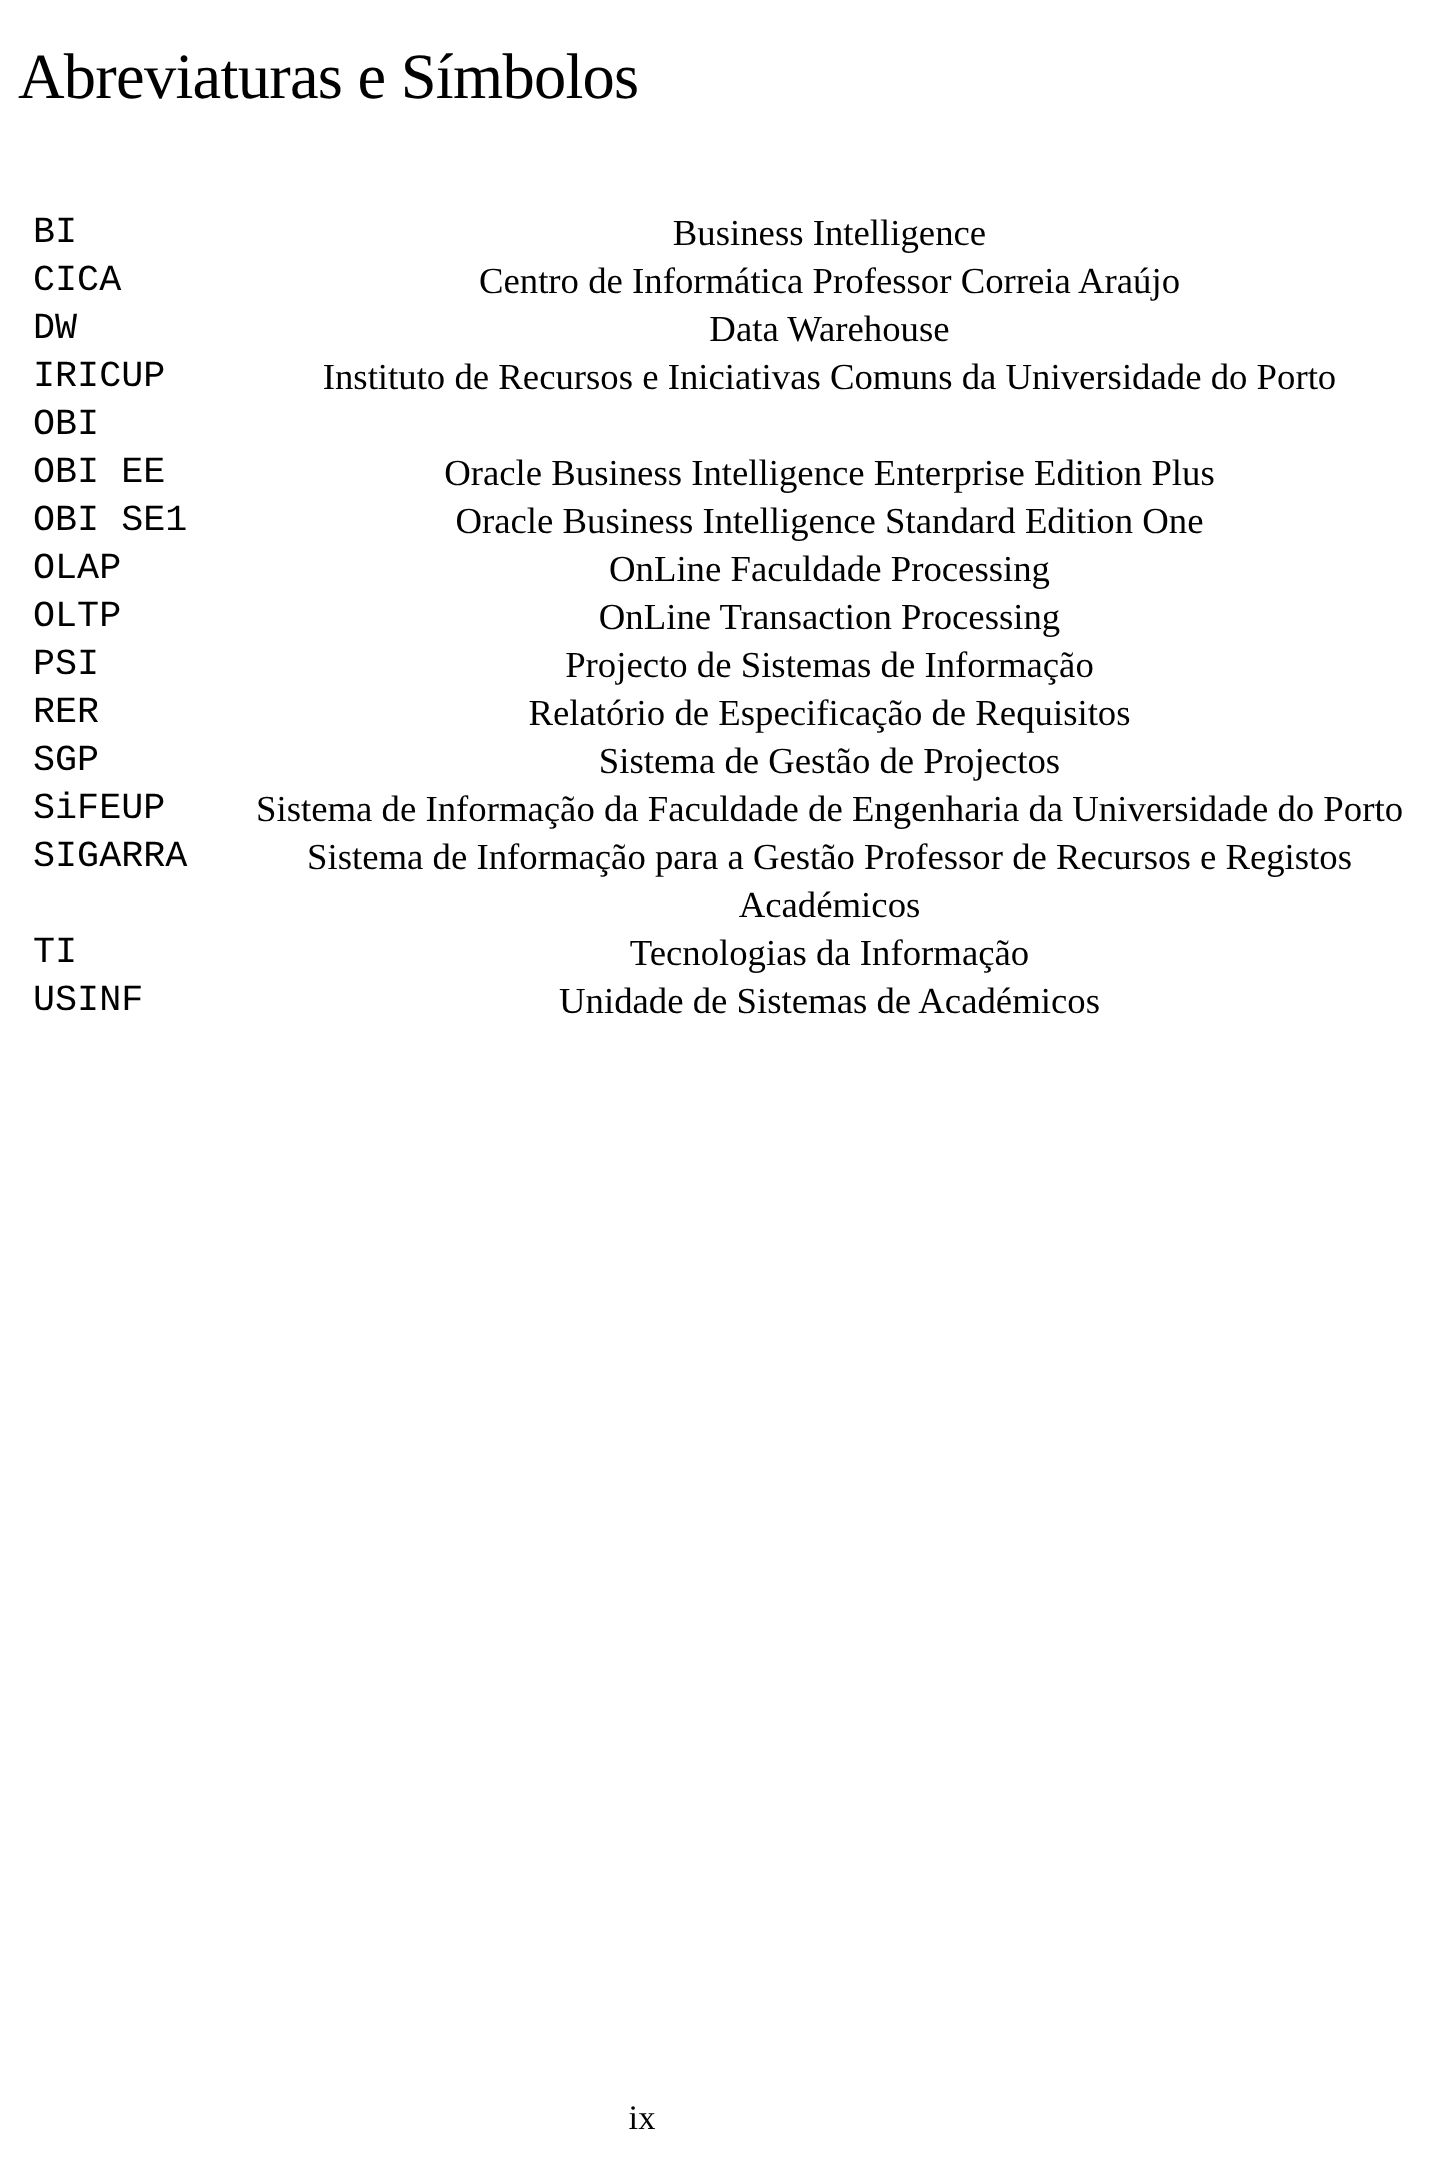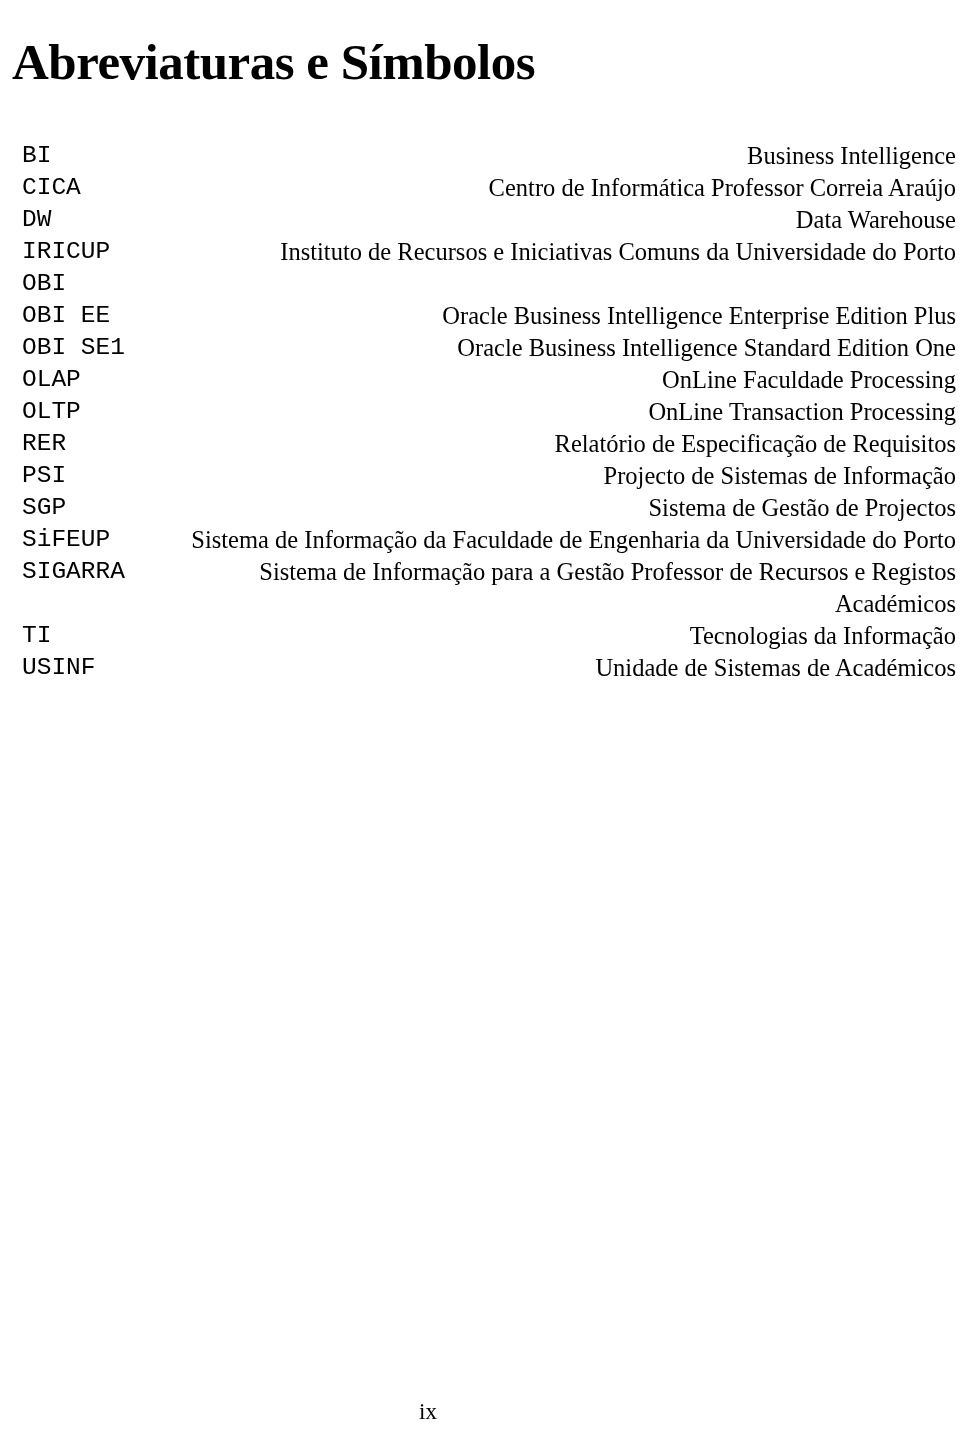--- a/index.html
+++ b/index.html
@@ -21,22 +21,22 @@
     width: 960px;
     height: 1438px;
     box-sizing: border-box;
   }
 
   
   .page-title {
     position: absolute;
     left: 12px;
     top: -2px;
-    font-size: 51px;
-    font-weight: bold;
+    font-size: 43px;
+    font-weight: normal;
     letter-spacing: -0.5px;
     line-height: 1.18;
     white-space: nowrap;
     font-family: "Liberation Serif", "DejaVu Serif", serif;
   }
 
   
   .abbrev-list {
     position: absolute;
     left: 0;
@@ -60,21 +60,21 @@
     font-size: 24.5px;
     line-height: 32px;
     font-family: Liberation Mono, monospace;
   }
 
   .abbrev-def {
     flex: 1 1 auto;
     padding-right: 4px;
     font-size: 24.5px;
     line-height: 32px;
-    text-align: right;
+    text-align: center;
   }
 
   
   .page-number {
     position: absolute;
     left: 0;
     top: 1398px;
     width: 828px;
     text-align: center;
     font-size: 23px;
@@ -120,26 +120,26 @@
       </div>
       <div class="abbrev-row">
         <div class="abbrev-term">OLAP</div>
         <div class="abbrev-def">OnLine Faculdade Processing</div>
       </div>
       <div class="abbrev-row">
         <div class="abbrev-term">OLTP</div>
         <div class="abbrev-def">OnLine Transaction Processing</div>
       </div>
       <div class="abbrev-row">
+        <div class="abbrev-term">PSI</div>
+        <div class="abbrev-def">Projecto de Sistemas de Informação</div>
+      </div>
+      <div class="abbrev-row">
         <div class="abbrev-term">RER</div>
         <div class="abbrev-def">Relatório de Especificação de Requisitos</div>
-      </div>
-      <div class="abbrev-row">
-        <div class="abbrev-term">PSI</div>
-        <div class="abbrev-def">Projecto de Sistemas de Informação</div>
       </div>
       <div class="abbrev-row">
         <div class="abbrev-term">SGP</div>
         <div class="abbrev-def">Sistema de Gestão de Projectos</div>
       </div>
       <div class="abbrev-row">
         <div class="abbrev-term">SiFEUP</div>
         <div class="abbrev-def">Sistema de Informação da Faculdade de Engenharia da Universidade do Porto</div>
       </div>
       <div class="abbrev-row">

